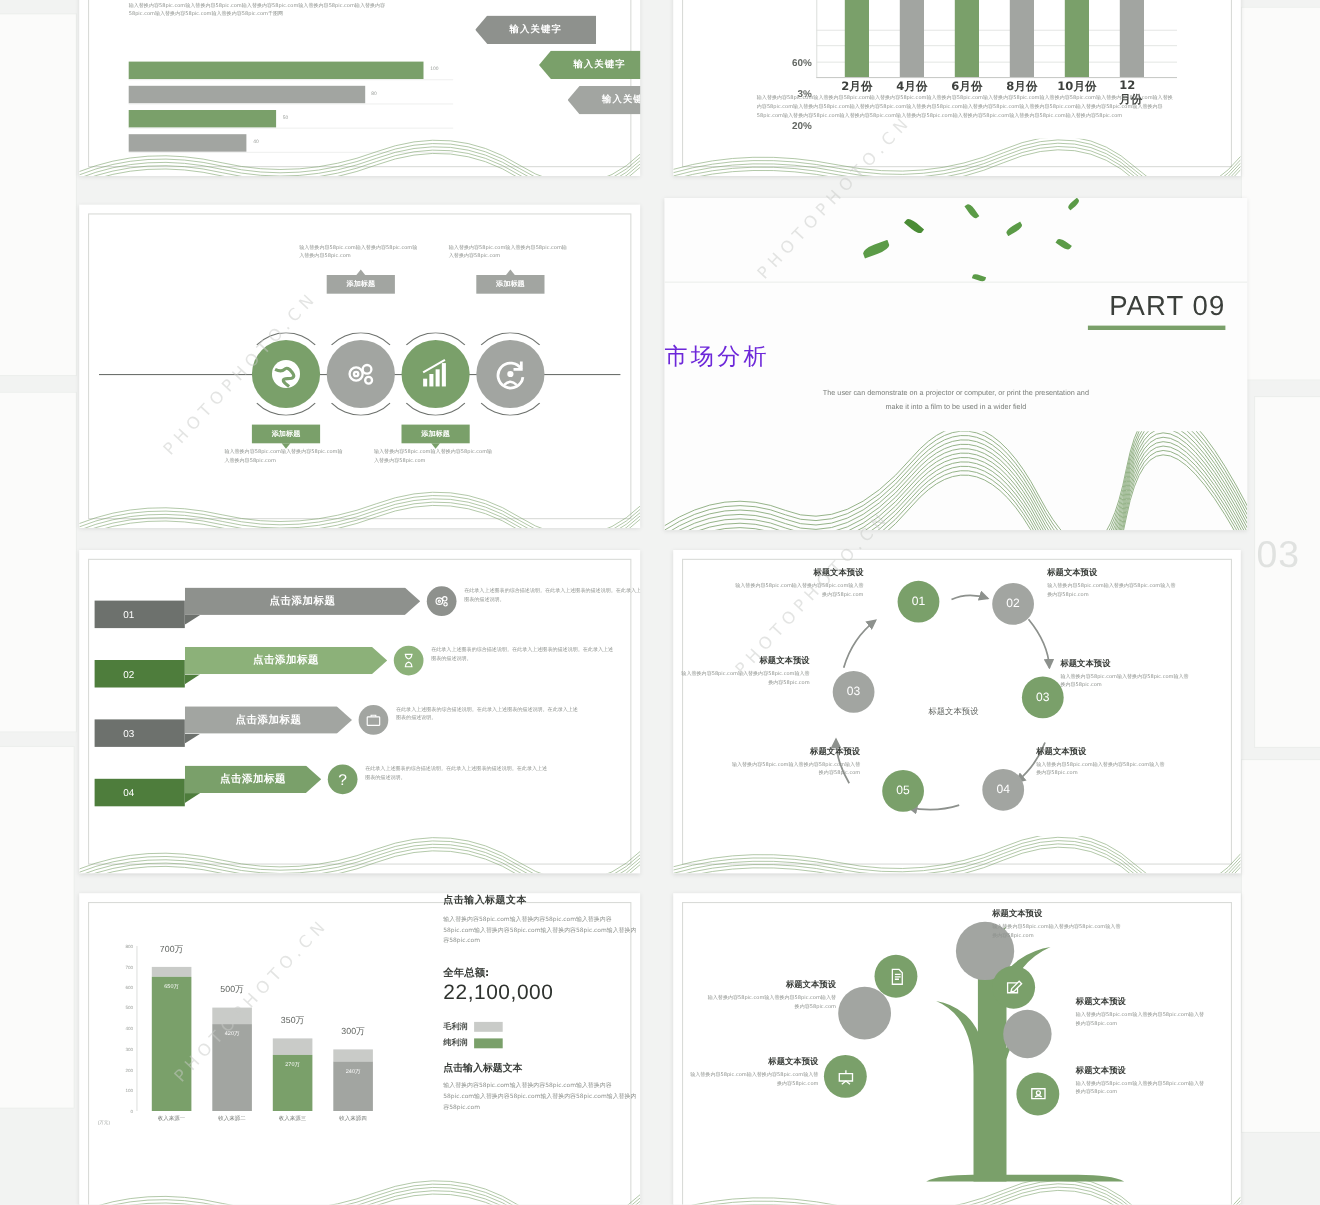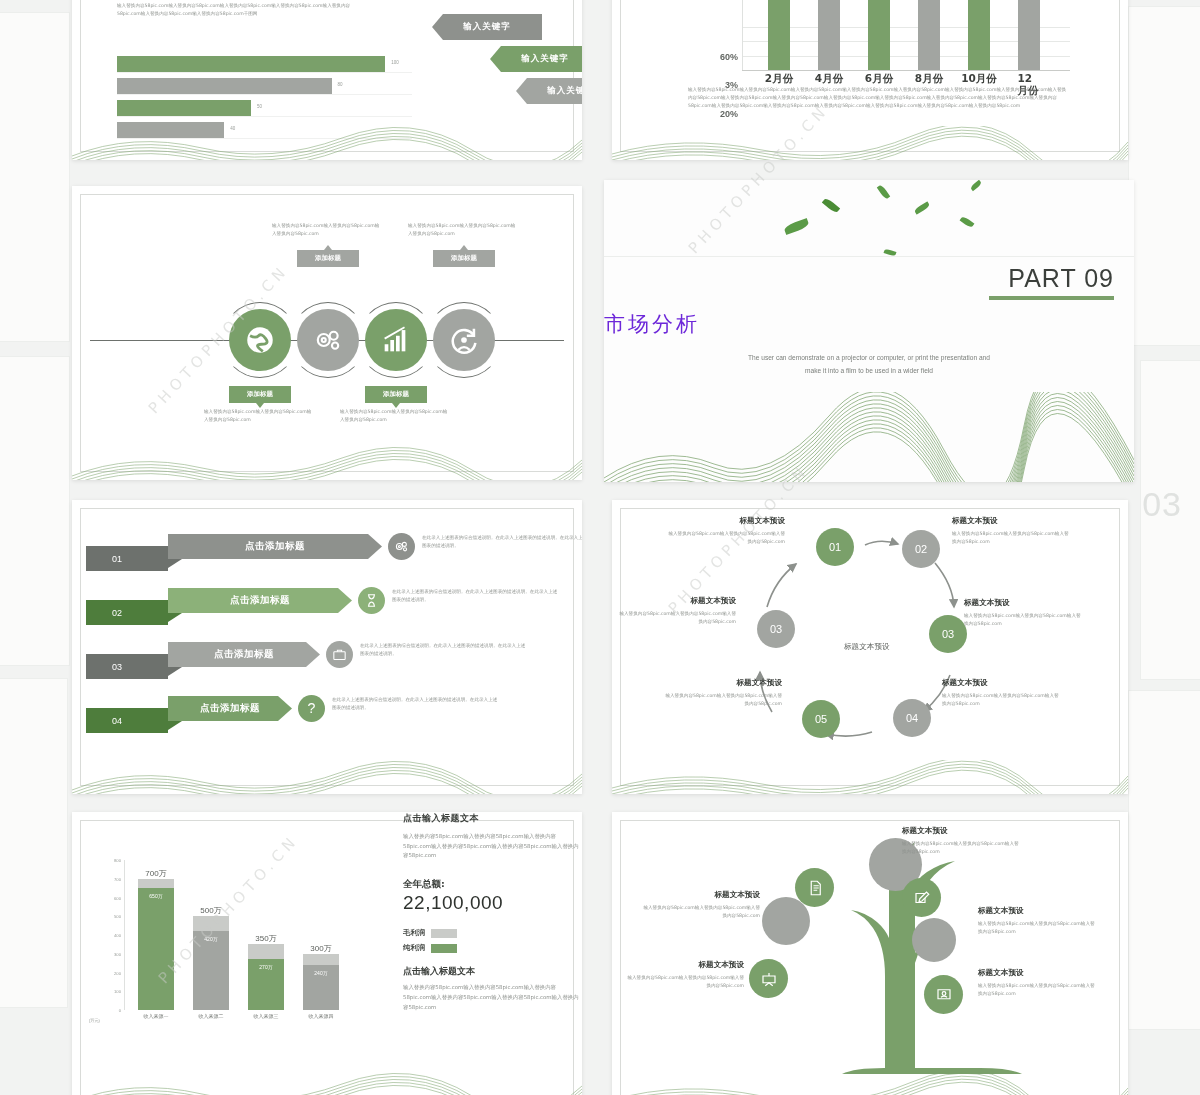--- a/index.html
+++ b/index.html
@@ -112,21 +112,21 @@
   .cblk h4 { font-size:7.6px; color:#3b3f3b; margin-bottom:4px; }
   .centerlbl { position:absolute; font-size:7.6px; color:#5e625e; }
 
   
   .sG { left:72px; top:812px; width:510px; height:294px; }
   .chartG { position:absolute; left:52px; top:48px; width:230px; height:150px; }
   .gtick { position:absolute; right:100%; margin-right:3px; font-size:4.2px; color:#9a9e9a; transform:translateY(-50%); }
   .gcol { position:absolute; bottom:0; width:36px; }
   .gtop { position:absolute; left:0; right:0; background:#c9cbc8; }
   .gmain { position:absolute; left:0; right:0; bottom:0; }
-  .gout { position:absolute; bottom:100%; left:0; right:0; text-align:center; font-size:8px; color:#5e625e; padding-bottom:0; }
+  .gout { position:absolute; bottom:100%; left:0; right:0; text-align:center; font-size:8px; color:#5e625e; padding-bottom:11px; }
   .gin { position:absolute; left:0; right:0; text-align:center; font-size:5px; color:#fff; }
   .gxlab { position:absolute; top:100%; left:0; right:0; text-align:center; font-size:5px; color:#6f736f; padding-top:3px; }
   .sG .copy { position:absolute; left:300px; top:0; width:180px;margin-left:31px; }
   .legrow { display:flex; align-items:center; gap:6px; margin-top:5px; font-size:7.4px; color:#4b4f4b; font-weight:bold; }
   .legsw { width:26px; height:9px; display:inline-block; }
 
   
   .sH { left:612px; top:812px; width:516px; height:294px; }
   .tblk { position:absolute; width:118px; }
   .tblk h4 { font-size:7.6px; color:#3b3f3b; margin-bottom:4px; }

